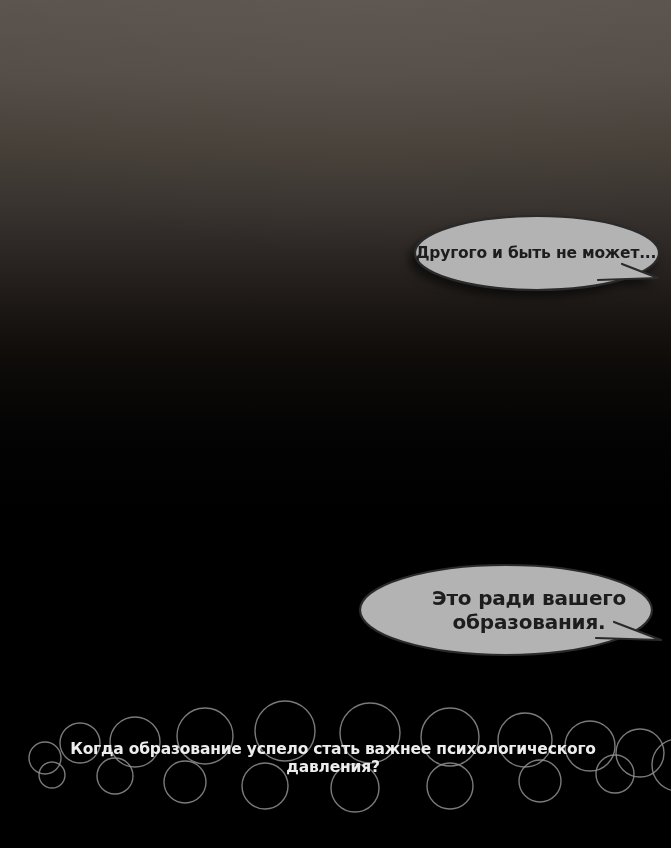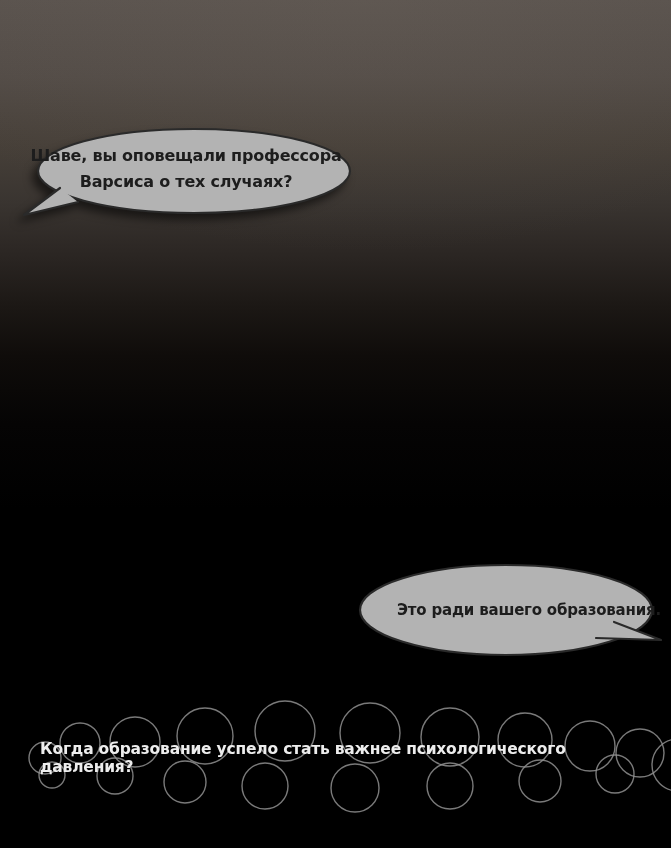--- a/index.html
+++ b/index.html
@@ -35,48 +35,47 @@
     font-weight: 700;
     letter-spacing: -0.2px;
   }
   .b1 { left: 18px;  top: 124px; width: 336px; height: 100px; }
   .b1 .bubble-text { font-size: 16px; line-height: 1.6; padding-bottom: 10px; }
   .b2 { left: 408px; top: 212px; width: 256px; height: 84px; }
   .b2 .bubble-text { font-size: 15.5px; padding-bottom: 2px; }
   .b3 { left: 12px;  top: 392px; width: 350px; height: 122px; }
   .b3 .bubble-text { font-size: 15px; line-height: 1.72; padding-bottom: 6px; }
   .b4 { left: 352px; top: 560px; width: 314px; height: 96px; }
-  .b4 .bubble-text { font-size: 15px; padding-top: 4px; margin-left: 40px; }
+  .b4 .bubble-text { font-size: 20px; padding-top: 4px; margin-left: 40px; }
   .thought { position: absolute; left: 10px; top: 700px; width: 661px; height: 115px; }
   .thought svg { position: absolute; left: 0; top: 0; }
   .thought-text {
     position: absolute; left: 30px; right: 45px; top: 0; height: 115px;
     display: flex; align-items: center; justify-content: center;
-    text-align: left;
+    text-align: center;
     color: #ededed;
     font-size: 15.5px;
     font-weight: 700;
     letter-spacing: -0.2px;
     padding-bottom: 2px;
   }
 </style>
 </head>
 <body>
 
 <div class="page">
 
-  <div class="bubble b1">
-    <svg width="336" height="100" viewBox="0 0 336 100">
-      <ellipse cx="176" cy="47" rx="156" ry="42" fill="#b3b3b3" stroke="#2a2a2a" stroke-width="2.2"></ellipse>
-      <path d="M 42 64 L 6 91 L 60 78" fill="#b3b3b3" stroke="#2a2a2a" stroke-width="2.2" stroke-linejoin="round" stroke-linecap="round"></path>
+
+  <div class="bubble b2">
+    <svg width="256" height="84" viewBox="0 0 256 84">
+      <ellipse cx="129" cy="41" rx="122" ry="37" fill="#b3b3b3" stroke="#2a2a2a" stroke-width="2.2"></ellipse>
+      <path d="M 214 52 L 250 66 L 190 68" fill="#b3b3b3" stroke="#2a2a2a" stroke-width="2.2" stroke-linejoin="round" stroke-linecap="round"></path>
     </svg>
-    <div class="bubble-text">Шаве, вы оповещали профессора
-Варсиса о тех случаях?</div>
+    <div class="bubble-text">Другого и быть не может...</div>
   </div>
-
 
 
   <div class="bubble b4">
     <svg width="314" height="96" viewBox="0 0 314 96">
       <ellipse cx="154" cy="50" rx="146" ry="45" fill="#b3b3b3" stroke="#2a2a2a" stroke-width="2.2"></ellipse>
       <path d="M 262 62 L 309 80 L 244 78" fill="#b3b3b3" stroke="#2a2a2a" stroke-width="2.2" stroke-linejoin="round" stroke-linecap="round"></path>
     </svg>
     <div class="bubble-text">Это ради вашего образования.</div>
   </div>
 

